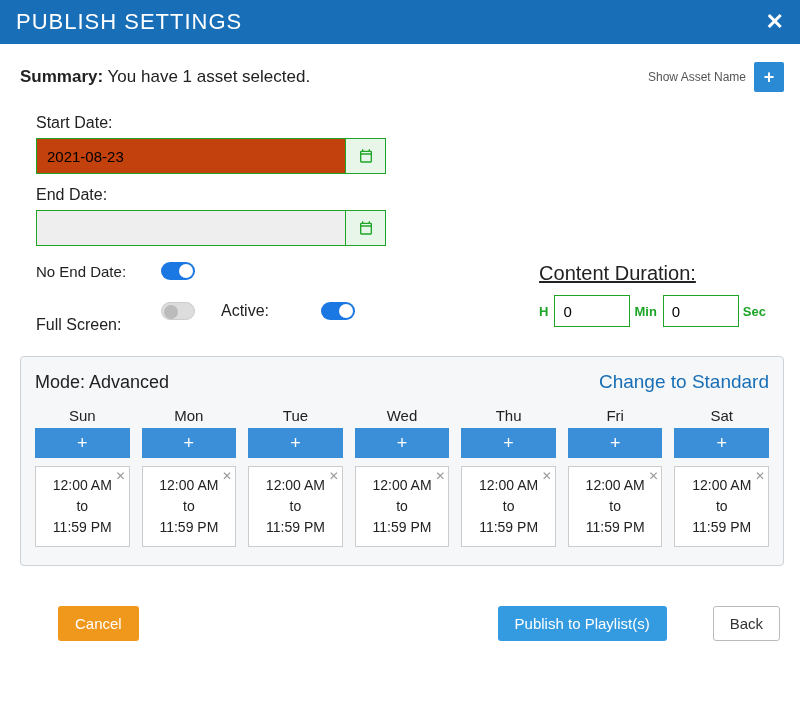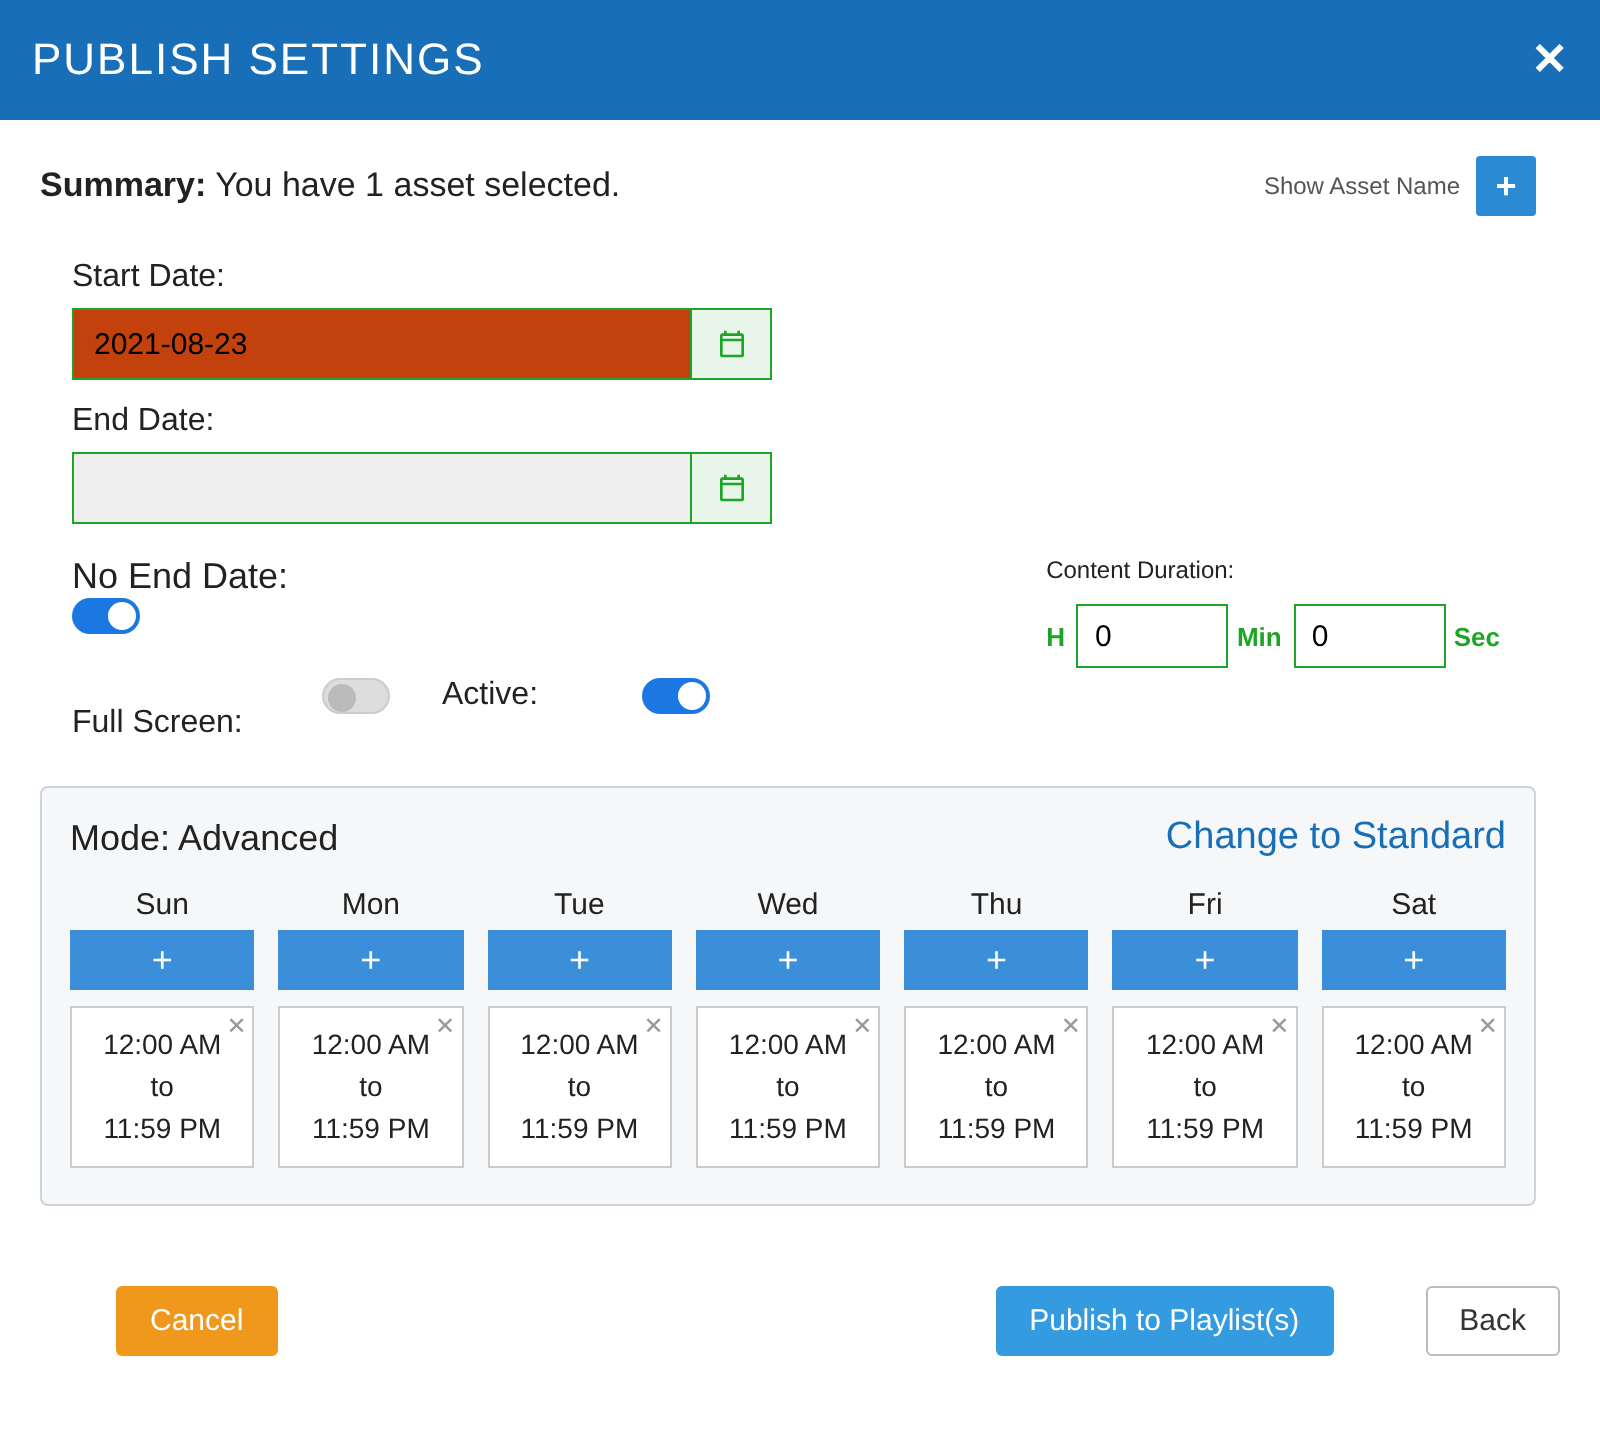--- a/index.html
+++ b/index.html
@@ -11,33 +11,33 @@
     width: 800px;
   }
   .modal { width: 800px; }
   .header {
     background: #186fb7;
     color: #fff;
     padding: 10px 16px;
     display: flex;
     align-items: center;
     justify-content: space-between;
-    height: 60px;
+    height: 44px;
   }
   .header-title {
     font-size: 22px;
     font-weight: normal;
     letter-spacing: 1px;
   }
   .close-x {
     font-size: 22px;
     font-weight: bold;
     cursor: pointer;
   }
-  .body { padding: 18px 32px 20px 20px; }
+  .body { padding: 18px 16px 20px 20px; }
   .summary-row {
     display: flex;
     justify-content: space-between;
     align-items: center;
     margin-bottom: 22px;
   }
   .summary-text { font-size: 17px; }
   .summary-text .label { font-weight: bold; }
   .show-asset {
     display: flex;
@@ -91,24 +91,23 @@
   .toggles-row {
     display: flex;
     justify-content: space-between;
     padding: 0 16px;
     margin-top: 16px;
     gap: 20px;
   }
   .toggles-left { width: 355px; }
   .toggle-line {
     display: flex;
-    align-items: flex-start;
-    font-size: 18px;
+    align-items: flex-end;
+    font-size: 15px;
     margin-bottom: 8px;
-    flex-direction: column;
   }
   .toggle-line .tlabel { width: 125px; }
   .toggle {
     width: 34px; height: 18px;
     border-radius: 9px;
     position: relative;
     cursor: pointer;
   }
   .toggle.on { background: #1b78e2; }
   .toggle.off { background: #ddd; border: 1px solid #ccc; }
@@ -122,21 +121,21 @@
   .toggle.on .knob { right: 2px; }
   .toggle.off .knob { left: 2px; background: #bbb; }
   .toggle-left-row2 {
     display: flex;
     align-items: center;
     font-size: 16px;
   }
   .toggle-left-row2 .tlabel { width: 125px; margin-top: 28px; }
   .toggle-left-row2 .tlabel2 { margin-left: 26px; width: 100px; }
   .duration-block { }
-  .duration-title { font-size: 12px; margin-bottom: 10px; }
+  .duration-title { font-size: 20px; margin-bottom: 10px; text-decoration: underline; }
   .duration-inputs {
     display: flex;
     align-items: center;
     gap: 4px;
   }
   .dur-label { color: #1ea528; font-size: 13px; font-weight: bold; margin-right: 2px; }
   .dur-input {
     width: 76px; height: 32px;
     border: 1px solid #1ea528;
     padding: 0 8px;

